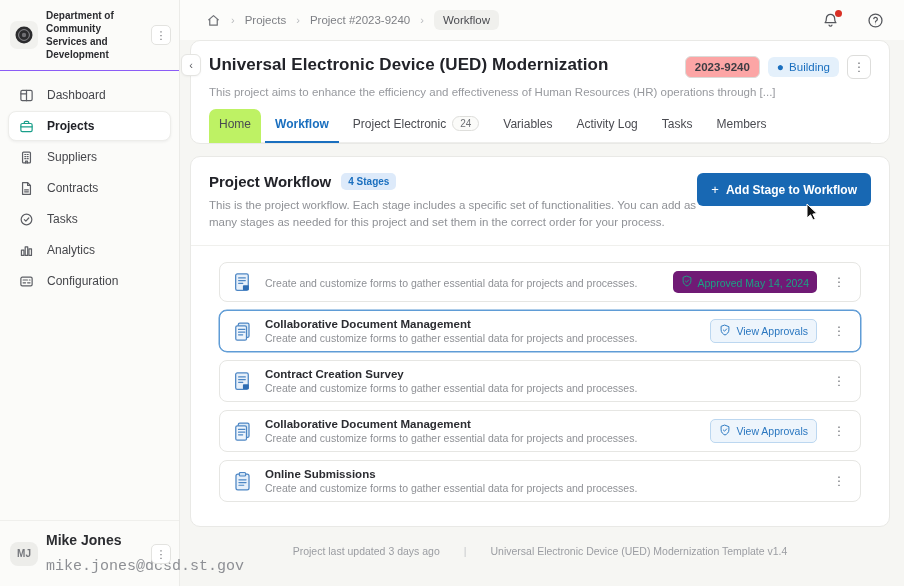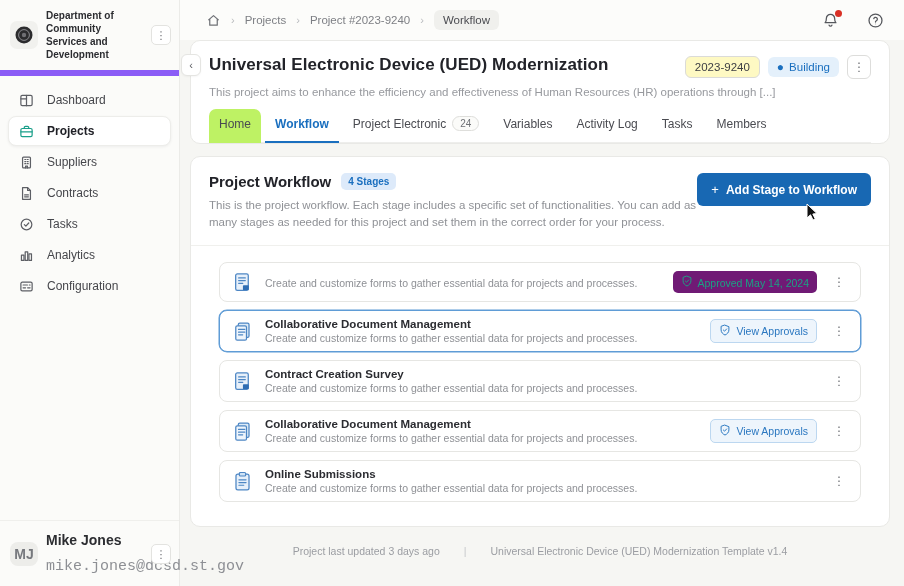--- a/index.html
+++ b/index.html
@@ -16,21 +16,21 @@
   
   .sidebar {
     width:180px; min-width:180px; height:100%;
     background:#fbfbf9;
     border-right:1px solid #ebebe8;
     display:flex; flex-direction:column;
   }
   .sidebar-header {
     display:flex; align-items:center; gap:8px;
     padding:9px 8px 9px 10px;
-    border-bottom:6px solid #8b5cf6;
+    border-bottom:1px solid #8b5cf6;
     justify-content:flex-end;
   }
   .org-logo {
     width:28px; height:28px; border-radius:7px; background:#f1f1ee;
     display:flex; align-items:center; justify-content:center; flex-shrink:0;
   }
   .org-logo svg { display:block; }
   .org-name {
     font-size:10px; font-weight:bold; line-height:1.3; color:#2c2d31; flex:1;
   }
@@ -52,21 +52,21 @@
     box-shadow:0 1px 3px rgba(20,20,30,.06);
     font-weight:bold; color:#202127;
   }
   .sidebar-user {
     border-top:1px solid #efefec;
     display:flex; align-items:center; gap:8px;
     padding:11px 8px 11px 10px; margin-top:auto;
   }
   .avatar {
     width:28px; height:24px; border-radius:8px; background:#ededea;
-    color:#76787d; font-size:14px; font-weight:bold;
+    color:#76787d; font-size:10px; font-weight:bold;
     display:flex; align-items:center; justify-content:center; flex-shrink:0;
   }
   .user-meta { flex:1; min-width:0; }
   .user-name { font-size:14px; font-weight:bold; color:#2c2d31; }
   .user-email { font-size:15px; color:#8d8f94; margin-top:10px; white-space:nowrap;font-family:Liberation Mono, monospace; }
 
   
   .main { flex:1; display:flex; flex-direction:column; min-width:0; }
   .topbar {
     height:40px; background:#fcfcfa;
@@ -98,21 +98,21 @@
     background:#fff; border:1px solid #e5e5e2; border-radius:6px;
     color:#5c5e63; font-size:11px; cursor:pointer;
     display:flex; align-items:center; justify-content:center;
     box-shadow:0 1px 2px rgba(0,0,0,.04);
   }
   .title-row { display:flex; align-items:flex-start; }
   .project-title { font-size:17px; font-weight:bold; color:#222329; letter-spacing:.1px; flex:1; }
   .title-actions { display:flex; align-items:center; gap:8px; }
   .code-chip {
     border:1px solid #dbdbd8; border-radius:6px; padding:4px 9px;
-    font-size:11.5px; font-weight:normal; color:#3c3d43; background:#fef9c3;
+    font-size:11.5px; font-weight:bold; color:#3c3d43; background:#fca5a5;
   }
   .status-chip {
     background:#e4f0fb; border-radius:6px; padding:4px 9px;
     font-size:11.5px; color:#1a6fbf; display:flex; align-items:center; gap:5px;
   }
   .status-dot { color:#1a6fbf; font-size:12px; line-height:1; }
   .kebab-btn-lg {
     width:24px; height:24px; border:1px solid #dddddb; border-radius:6px;
     background:#fff; color:#6e7075; font-size:12px; cursor:pointer;
   }

